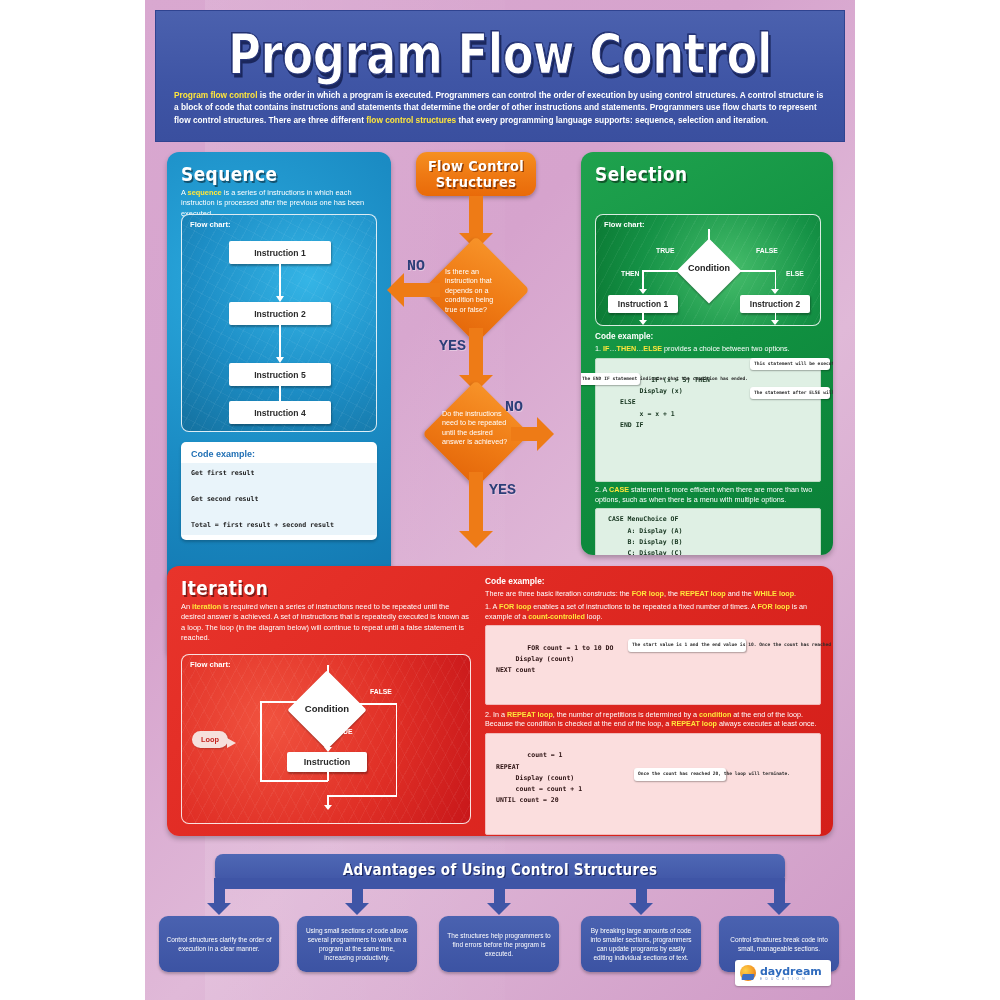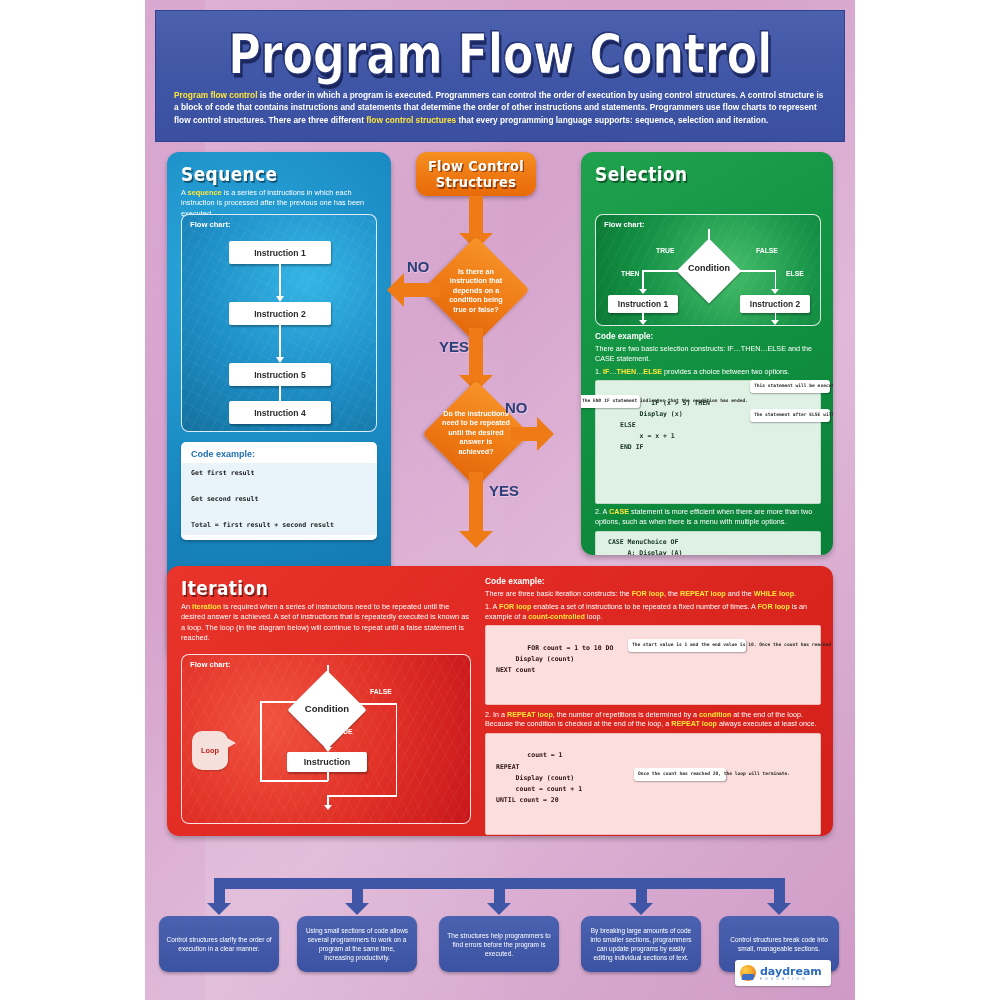--- a/index.html
+++ b/index.html
@@ -117,36 +117,36 @@
     content:""; position:absolute; left:-10px; bottom:-16px;
     border-left:17px solid transparent; border-right:17px solid transparent;
     border-top:17px solid #ee7b16;
   }
   .diamond{
     position:absolute; background:linear-gradient(160deg,#f79329 0%,#ef7a14 55%,#e4670a 100%);
     transform:rotate(45deg); border-radius:5px; box-shadow:0 2px 4px rgba(0,0,0,0.25);
   }
   .diamond-txt{
     position:absolute; color:#fff; font-size:7.2px; line-height:9.4px;
-    font-weight:bold; text-align:center;
+    font-weight:normal; 
   }
   .oarrow-left{ position:absolute; height:14px; background:#ee7b16; }
   .oarrow-left::after{
     content:""; position:absolute; left:-17px; top:-10px;
     border-top:17px solid transparent; border-bottom:17px solid transparent;
     border-right:17px solid #ee7b16;
   }
   .oarrow-right{ position:absolute; height:14px; background:#ee7b16; }
   .oarrow-right::after{
     content:""; position:absolute; right:-17px; top:-10px;
     border-top:17px solid transparent; border-bottom:17px solid transparent;
     border-left:17px solid #ee7b16;
   }
   .ynlabel{
-    position:absolute; font-family:Liberation Sans, sans-serif; font-weight:bold;
+    position:absolute; font-family:Liberation Mono, monospace; font-weight:bold;
     font-size:15px; color:#2c3e78; text-shadow:0.8px 0.8px 0 rgba(255,255,255,0.35);
   }
 
   
   #sel{
     left:436px; top:152px; width:252px; height:403px;
     background:linear-gradient(150deg,#1fa24e 0%,#119141 50%,#0a7f37 100%);
     box-shadow:0 3px 5px rgba(0,0,0,0.25);
   }
   #sel .panel-h{ position:absolute; left:14px; top:11px; }
@@ -195,21 +195,21 @@
   #iter .flowbox{
     left:14px; top:88px; width:290px; height:170px;
     background:
       repeating-linear-gradient(118deg, rgba(255,255,255,0.05) 0 1px, transparent 1px 9px),
       repeating-linear-gradient(62deg, rgba(255,255,255,0.04) 0 1px, transparent 1px 12px),
       radial-gradient(circle at 30% 40%, #f1533f 0%, #e02f26 55%, #c8171a 100%);
   }
   .loopbubble{
     position:absolute; background:#f6e0dc; border-radius:10px;
     font-size:7.4px; font-weight:bold; color:#c4241f; text-align:center;
-    padding:15px 9px; box-shadow:1px 1px 2px rgba(0,0,0,0.2);
+    padding:4px 9px; box-shadow:1px 1px 2px rgba(0,0,0,0.2);
   }
   .loopbubble::after{
     content:""; position:absolute; right:-8px; top:7px;
     border-top:5px solid transparent; border-bottom:5px solid transparent;
     border-left:9px solid #f6e0dc;
   }
   .iter-right{ position:absolute; left:318px; top:10px; width:336px; color:#fff; }
   .iter-h{ font-size:8.4px; font-weight:bold; }
   .iter-p{ font-size:7.2px; line-height:9.8px; margin-top:3px; }
   .iter-p .hl{ color:#ffe63b; font-weight:bold; }
@@ -360,21 +360,20 @@
       <div class="instr" style="left:144px; top:80px; width:70px; height:18px; font-size:8.4px;">Instruction 2</div>
 
       <div class="wline v" style="left:46px; top:98px; height:9px;"></div>
       <div class="wtip" style="left:46.7px; top:105px;"></div>
       <div class="wline v" style="left:178.5px; top:98px; height:9px;"></div>
       <div class="wtip" style="left:179.2px; top:105px;"></div>
     </div>
 
     <div class="sel-body">
       <div class="sel-h">Code example:</div>
-      <div class="sel-p">There are two basic selection constructs: IF…THEN…ELSE and the CASE statement.</div>
       <div class="sel-p">
         <span>1. </span><span class="hl">IF</span><span>…</span><span class="hl">THEN</span><span>…</span><span class="hl">ELSE</span><span> provides a choice between two options.</span>
       </div>
       <div class="gcode" style="margin-top:4px; position:relative;">
         <span>IF (x &gt; 5) THEN
      Display (x)
 ELSE
      x = x + 1
 END IF</span>
         <div class="callout" style="left:-18px; top:14px; width:62px;">The END IF statement indicates that the condition has ended.</div>
@@ -455,20 +454,23 @@
      Display (count)
      count = count + 1
 UNTIL count = 20</span>
         <div class="callout" style="left:148px; top:34px; width:92px;">Once the count has reached 20, the loop will terminate.</div>
       </div>
 
     </div>
   </div>
 
   <div id="adv">
+    <div class="adv-bar">
+      <span>Advantages of Using Control Structures</span>
+    </div>
     <div class="adv-hbar" style="left:48px; top:24px; width:570px;"></div>
 
     <div class="adv-conn" style="left:47px; top:24px; height:26px;"></div>
     <div class="adv-conn" style="left:185px; top:24px; height:26px;"></div>
     <div class="adv-conn" style="left:327px; top:24px; height:26px;"></div>
     <div class="adv-conn" style="left:469px; top:24px; height:26px;"></div>
     <div class="adv-conn" style="left:607px; top:24px; height:26px;"></div>
 
     <div class="adv-card" style="left:-8px;">Control structures clarify the order of execution in a clear manner.</div>
     <div class="adv-card" style="left:130px;">Using small sections of code allows several programmers to work on a program at the same time, increasing productivity.</div>

